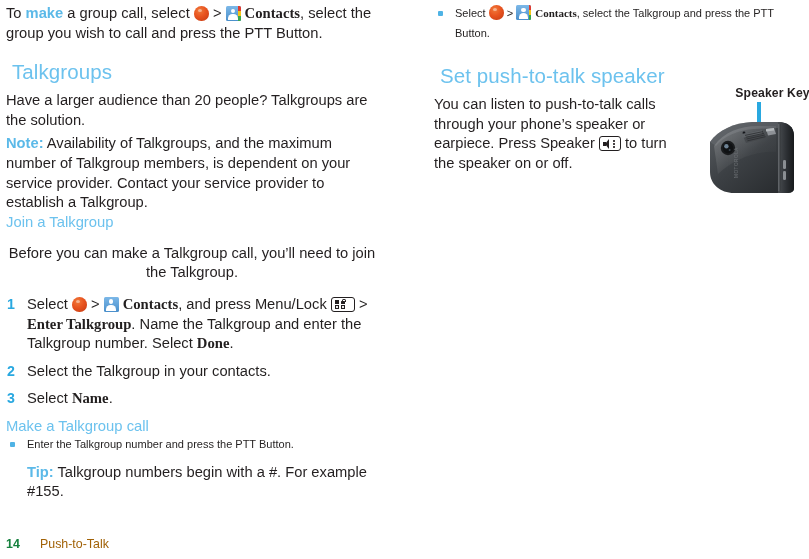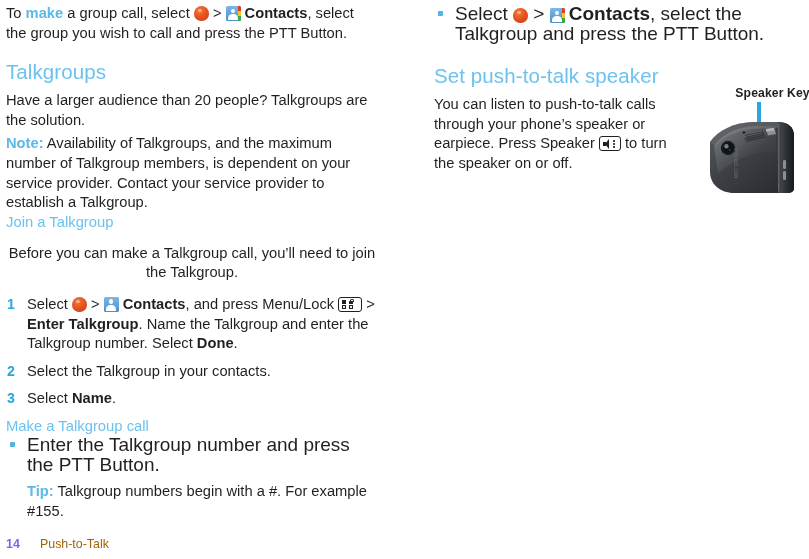--- a/index.html
+++ b/index.html
@@ -24,29 +24,29 @@
   .col-left  { left: 6px;   width: 372px; }
   .col-right { left: 434px; width: 370px; }
 
   
   .para {
     font-size: 14.7px;
     line-height: 19.6px;
     color: #231f20;
     margin: 0 0 0 0;
   }
-  .b      { font-weight: bold; }
+  .b      { font-weight: bold; font-family: Liberation Serif, serif; }
   .accent { color: #5bb9e8; font-weight: bold; }
 
   h2.heading {
     font-size: 20.5px;
     line-height: 24px;
     font-weight: normal;
     color: #6cc2ee;
-    margin: 0;
+    margin: 6px;
     letter-spacing: 0.1px;
   }
   h3.subheading {
     font-size: 14.8px;
     line-height: 18px;
     font-weight: normal;
     color: #6cc2ee;
     margin: 0;
   }
 
@@ -66,21 +66,21 @@
     color: #29a8e0;
     font-weight: bold;
     font-size: 14.2px;
   }
 
   
   .blist { margin: 0; padding: 0; list-style: none; }
   .blist > li {
     position: relative;
     padding-left: 21px;
-    font-size: 19px;
+    font-size: 11px;
     line-height: 19.6px;
   }
   .blist > li .dot {
     position: absolute;
     left: 4px;
     top: 7px;
     width: 5px;
     height: 5px;
     background: #4fb3e5;
     border-radius: 1px;
@@ -238,21 +238,21 @@
 
   
   .footer {
     position: absolute;
     left: 6px;
     bottom: 8px;
     font-size: 12.4px;
   }
   .footer .pg {
     font-weight: bold;
-    color: #8b5cf6;
+    color: #15803d;
     display: inline-block;
     width: 34px;
   }
   .footer .sec {
     color: #a16207;
   }
 </style>
 </head>
 <body>
 

